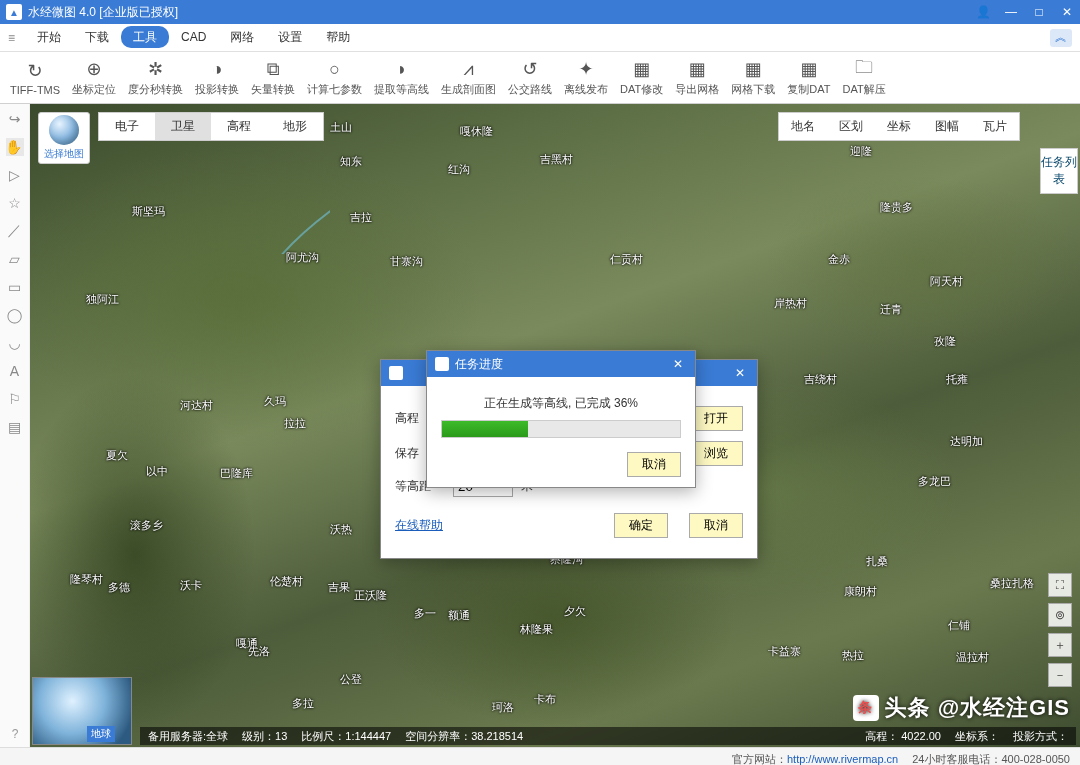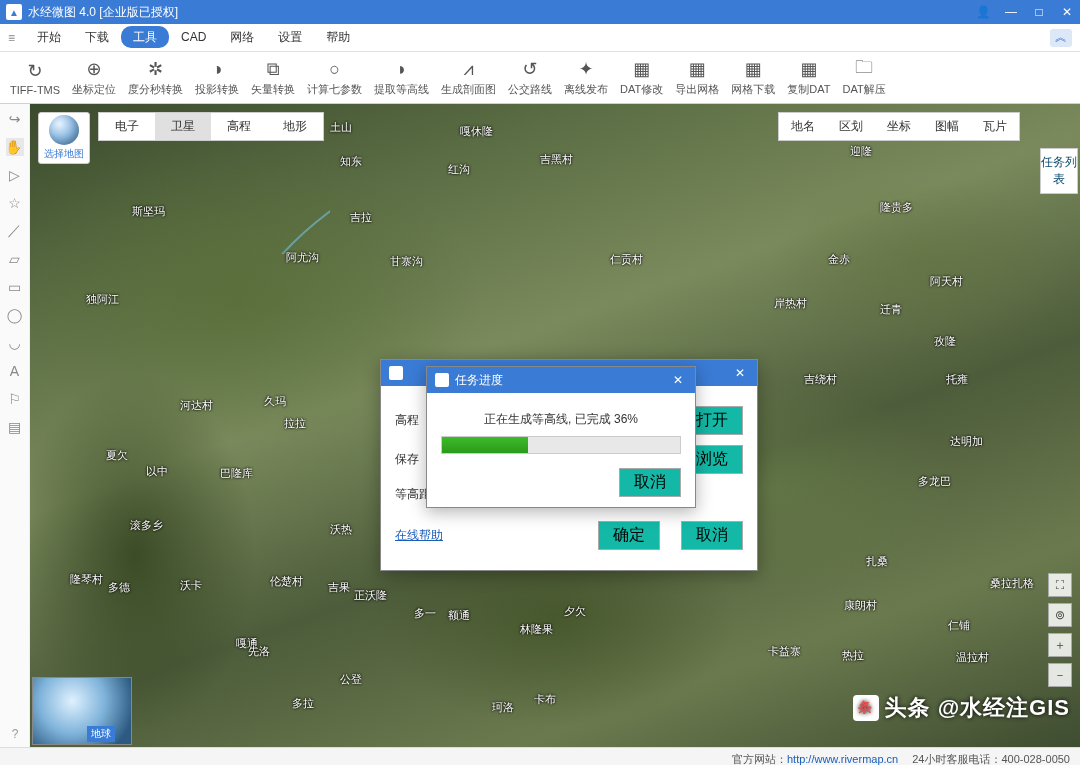--- a/index.html
+++ b/index.html
@@ -80,29 +80,29 @@
 
 
 .help-ic { position:absolute; left:6px; bottom:22px; width:18px; height:18px; color:#999; display:flex; align-items:center; justify-content:center; cursor:pointer; }
 
 
 .dialog { position:absolute; background:#fff; border:1px solid #888; box-shadow:0 4px 16px rgba(0,0,0,.3); }
 .dialog .dlg-title { height:26px; background:#3a7bd5; color:#fff; display:flex; align-items:center; padding:0 8px; }
 .dialog .dlg-title .dt-ic { width:14px; height:14px; background:#fff; border-radius:2px; margin-right:6px; }
 .dialog .dlg-title .dt-x { margin-left:auto; cursor:pointer; width:18px; text-align:center; }
 .dialog .dlg-body { padding:10px 14px; color:#333; }
-.btn { border:1px solid #aaa; background:#14b8a6; padding:3px 14px; cursor:pointer; font-size:16px; }
+.btn { border:1px solid #aaa; background:#fef9c3; padding:3px 14px; cursor:pointer; font-size:12px; }
 
 .dlg-back { left:350px; top:255px; width:378px; }
 .dlg-back .row { display:flex; align-items:center; margin:10px 0; gap:8px; }
 .dlg-back .row .lab { width:50px; color:#333; }
 .dlg-back input { border:1px solid #aaa; padding:2px 4px; width:60px; }
 .dlg-back .link { color:#1a5dbb; text-decoration:underline; cursor:pointer; }
 
-.dlg-front { left:396px; top:246px; width:270px; z-index:5;margin-top:16px; }
+.dlg-front { left:396px; top:246px; width:270px; z-index:5; }
 .dlg-front .msg { text-align:center; margin:8px 0; }
 .dlg-front .prog-outer { height:18px; background:#e8e8e8; border:1px solid #ccc; margin:6px 0 14px; position:relative; }
 .dlg-front .prog-inner { height:100%; background:linear-gradient(#3dbb2a,#2a9a1a); width:36%; }
 .dlg-front .foot { display:flex; justify-content:flex-end; }
 </style>
 </head>
 <body>
 
 <div class="titlebar">
   <div class="logo">▲</div>
@@ -243,21 +243,21 @@
         <div class="map-label" style="left: 436px; top: 440px;">木后沟</div>
         <div class="map-label" style="left: 520px; top: 448px;">察隆沟</div>
         <div class="map-label" style="left: 666px; top: 436px;">仁吾里村</div>
         <div class="map-label" style="left: 836px; top: 450px;">扎桑</div>
         <div class="map-label" style="left: 40px; top: 468px;">隆琴村</div>
         <div class="map-label" style="left: 78px; top: 476px;">多德</div>
         <div class="map-label" style="left: 150px; top: 474px;">沃卡</div>
         <div class="map-label" style="left: 324px; top: 484px;">正沃隆</div>
         <div class="map-label" style="left: 240px; top: 470px;">伦楚村</div>
         <div class="map-label" style="left: 298px; top: 476px;">吉果</div>
-        <div class="map-label" style="left: 792px; top: 494px; padding-left: 22px;">康朗村</div>
+        <div class="map-label" style="left: 792px; top: 480px; padding-left: 22px;">康朗村</div>
         <div class="map-label" style="left: 960px; top: 472px;">桑拉扎格</div>
         <div class="map-label" style="left: 206px; top: 532px;">嘎通</div>
         <div class="map-label" style="left: 384px; top: 502px;">多一</div>
         <div class="map-label" style="left: 418px; top: 504px;">额通</div>
         <div class="map-label" style="left: 490px; top: 518px;">林隆果</div>
         <div class="map-label" style="left: 534px; top: 500px;">夕欠</div>
         <div class="map-label" style="left: 918px; top: 514px;">仁铺</div>
         <div class="map-label" style="left: 218px; top: 540px;">先洛</div>
         <div class="map-label" style="left: 310px; top: 568px;">公登</div>
         <div class="map-label" style="left: 738px; top: 540px;">卡益寨</div>
@@ -292,20 +292,30 @@
       <div class="mc">⛶</div>
       <div class="mc">⊚</div>
       <div class="mc">＋</div>
       <div class="mc">－</div>
     </div>
 
     <div class="globe-panel">
       <div class="gl-lbl">地球</div>
     </div>
 
+    <div class="map-status">
+      <span>备用服务器:全球</span>
+      <span>级别：13</span>
+      <span>比例尺：1:144447</span>
+      <span>空间分辨率：38.218514</span>
+      <span class="sp"></span>
+      <span>高程：  4022.00</span>
+      <span>坐标系：</span>
+      <span>投影方式：</span>
+    </div>
 
     <div class="watermark">
       <div class="wm-ic">条</div>
       <span>头条 @水经注GIS</span>
     </div>
 
     <div class="dialog dlg-back">
       <div class="dlg-title">
         <div class="dt-ic"></div>
         <span>&nbsp;</span>

